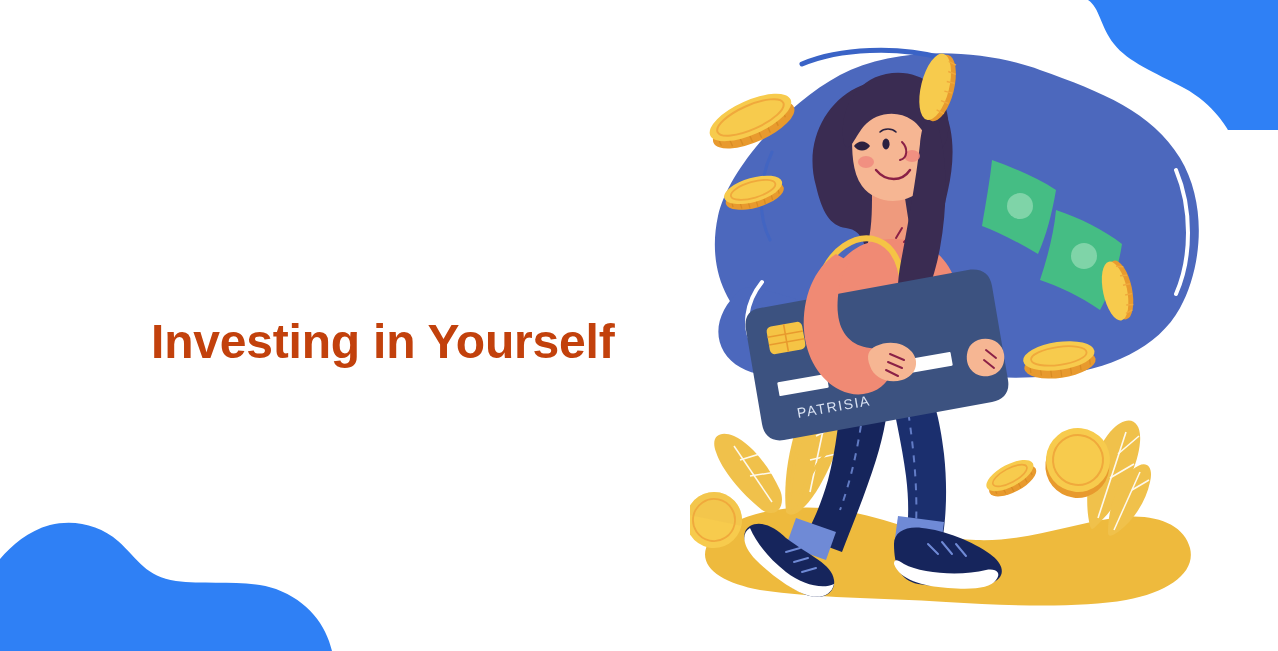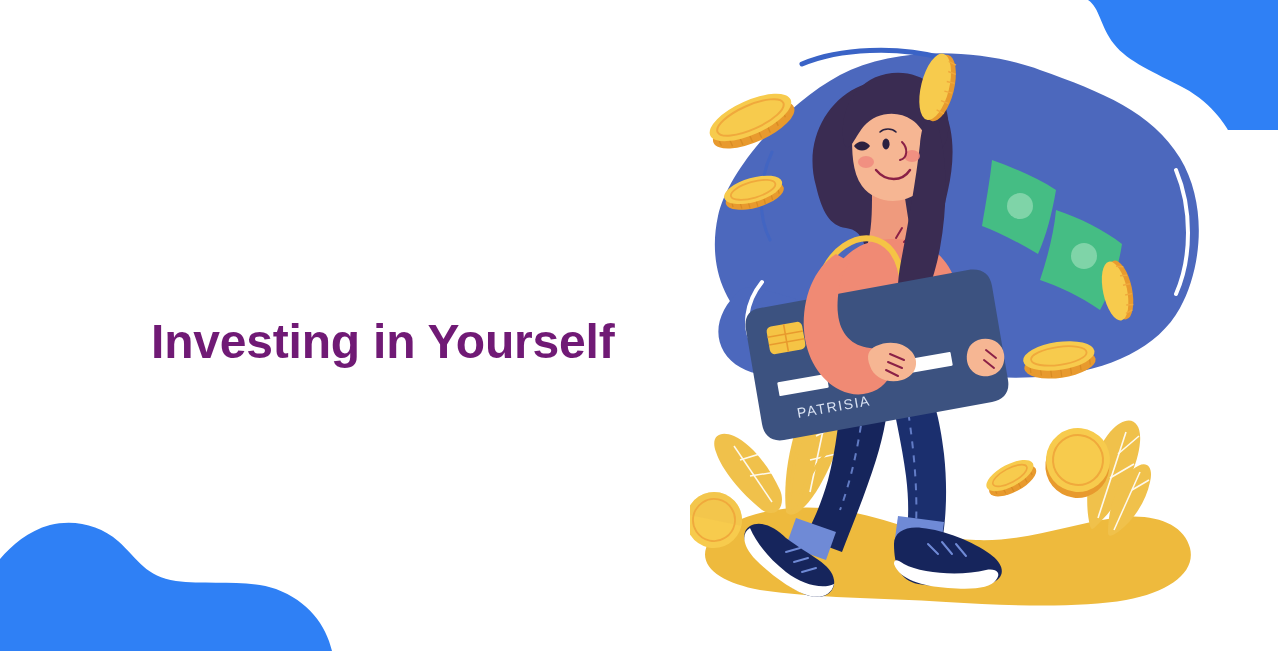--- a/index.html
+++ b/index.html
@@ -40,21 +40,21 @@
     top: 316px;
     width: 520px;
   }
   #headline {
     margin: 0;
     font-family: "Liberation Sans", sans-serif;
     font-size: 48px;
     font-weight: bold;
     letter-spacing: -0.2px;
     line-height: 1.1;
-    color: #701a75;
+    color: #c2410c;
     white-space: nowrap;
   }
   #illustration {
     position: absolute;
     left: 690px;
     top: 40px;
     width: 520px;
     height: 570px;
   }
 </style>

